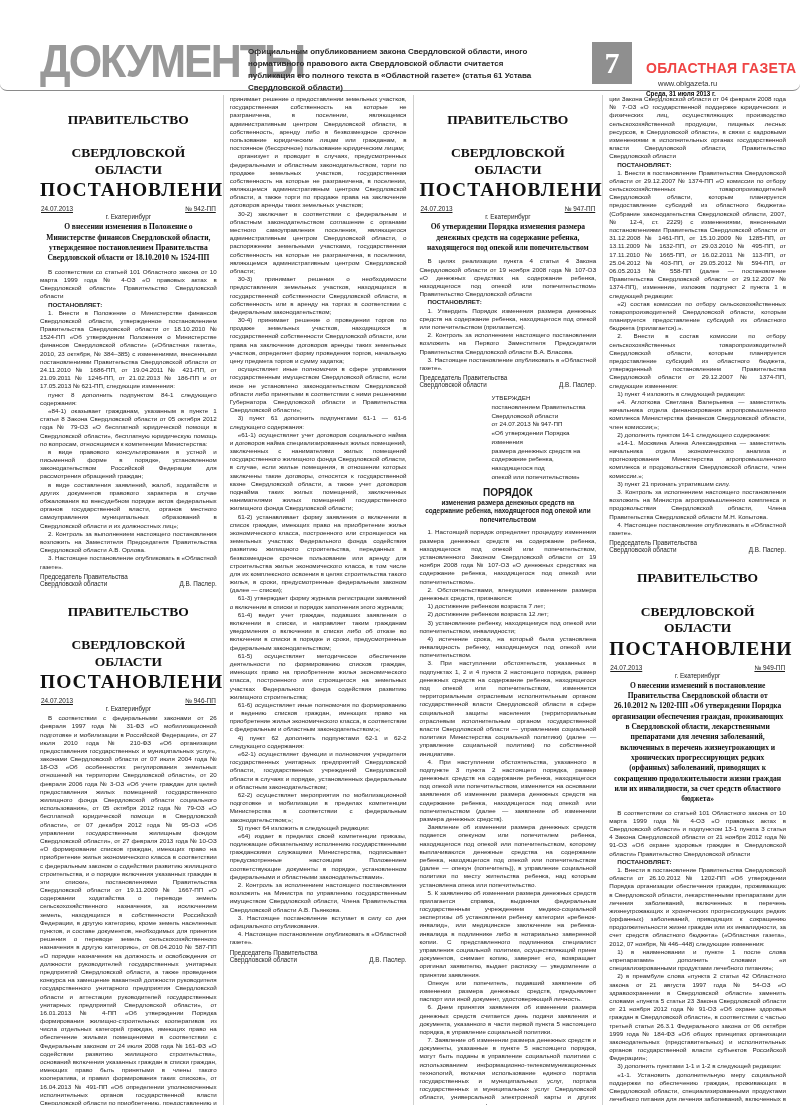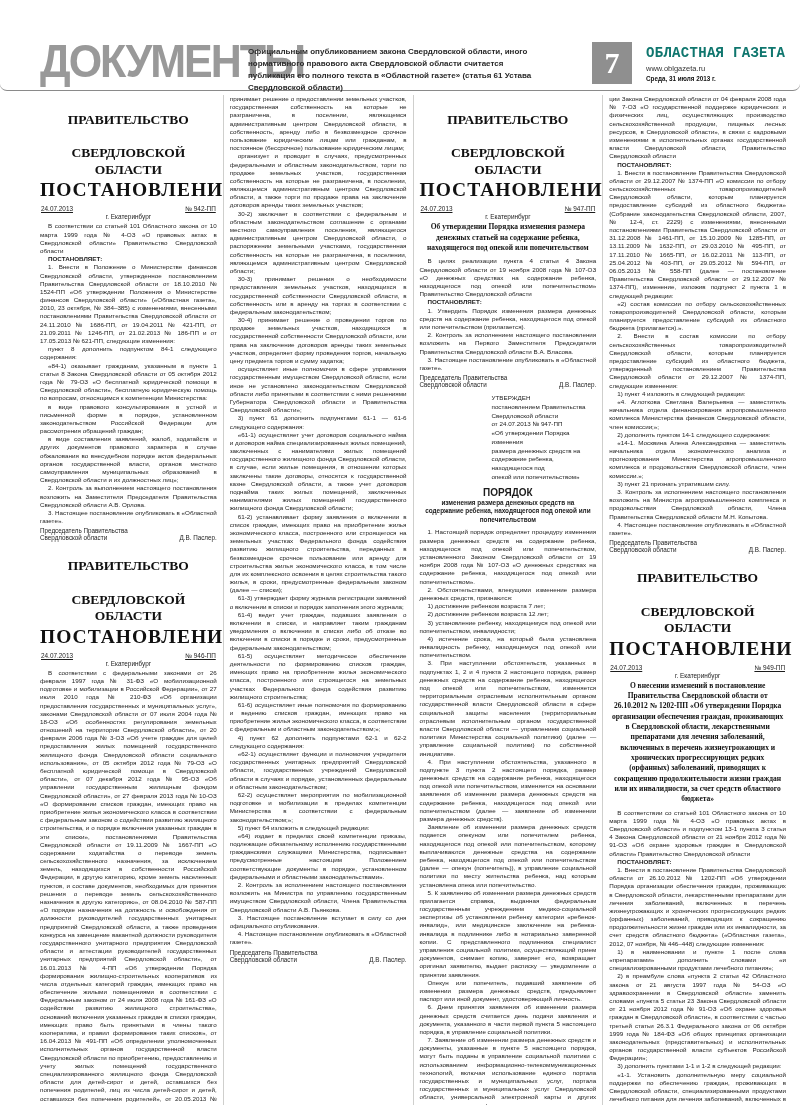--- a/index.html
+++ b/index.html
@@ -8,22 +8,22 @@
   
   #masthead{position:relative;height:90px;border-bottom:1px solid #8a8a8a;border-radius:7px;}
   .docs-title{position:absolute;left:40px;top:38px;font-size:43px;font-weight:bold;
               color:#999999;letter-spacing:-2px;line-height:1;transform:scaleY(1.08);transform-origin:top left;}
   .legal-note{position:absolute;left:248px;top:46px;width:300px;font-size:8px;line-height:1.5;
               font-weight:bold;color:#2a2a2a;}
   .pagenum-box{position:absolute;left:592px;top:42px;width:40px;height:42px;background:#8f8f8f;
                color:#ffffff;display:flex;align-items:center;justify-content:center;
                font-size:30px;font-weight:bold;font-family:"Liberation Serif",serif;}
   .gazeta{position:absolute;left:646px;top:45px;}
-  .gazeta-name{font-family:Liberation Mono, monospace;font-weight:bold;font-size:14px;letter-spacing:.3px;color:#0f766e;}
-  .gazeta-site{font-size:7.5px;color:#333;margin-top:3px;}
+  .gazeta-name{font-family:Liberation Sans, sans-serif;font-weight:bold;font-size:14px;letter-spacing:.3px;color:#ef4444;margin-top:15px;}
+  .gazeta-site{font-size:7.5px;color:#333;margin-top:3px;margin-left:12px;}
   .gazeta-date{font-size:6.3px;font-weight:bold;color:#111;margin-top:2px;}
   
   #content{display:flex;padding:4px 8px 0 40px;height:1010px;overflow:hidden;}
   .col{width:182px;height:1010px;overflow:hidden;padding:0 6px 0 6px;}
   .col:first-child{padding-left:0;}
   .col + .col{border-left:1px solid #cfcfcd;}
   
   .org{font-family:"Liberation Serif",serif;font-weight:bold;text-align:center;
        font-size:13.5px;line-height:1.22;margin-top:17px;color:#111;}
   .kind{font-family:"Liberation Serif",serif;font-weight:bold;text-align:center;
@@ -59,20 +59,21 @@
     <div class="col">
         <div class="gov">
           <div class="org">ПРАВИТЕЛЬСТВО</div>
           <div class="org">СВЕРДЛОВСКОЙ ОБЛАСТИ</div>
           <div class="kind">ПОСТАНОВЛЕНИЕ</div>
           <div class="meta">
             <span>24.07.2013</span>
             <span>№ 942-ПП</span>
           </div>
           <div class="place">г. Екатеринбург</div>
+          <div class="dtitle">О внесении изменения в Положение о Министерстве финансов Свердловской области, утвержденное постановлением Правительства Свердловской области от 18.10.2010 № 1524-ПП</div>
         </div>
         <div class="p">В соответствии со статьей 101 Областного закона от 10 марта 1999 года № 4-ОЗ «О правовых актах в Свердловской области» Правительство Свердловской области</div>
         <div class="p b">ПОСТАНОВЛЯЕТ:</div>
         <div class="p">1. Внести в Положение о Министерстве финансов Свердловской области, утвержденное постановлением Правительства Свердловской области от 18.10.2010 № 1524-ПП «Об утверждении Положения о Министерстве финансов Свердловской области» («Областная газета», 2010, 23 октября, № 384–385) с изменениями, внесенными постановлениями Правительства Свердловской области от 24.11.2010 № 1686-ПП, от 19.04.2011 № 421-ПП, от 21.09.2011 № 1246-ПП, от 21.02.2013 № 186-ПП и от 17.05.2013 № 621-ПП, следующие изменения:</div>
         <div class="p">пункт 8 дополнить подпунктом 84-1 следующего содержания:</div>
         <div class="p">«84-1) оказывает гражданам, указанным в пункте 1 статьи 8 Закона Свердловской области от 05 октября 2012 года № 79-ОЗ «О бесплатной юридической помощи в Свердловской области», бесплатную юридическую помощь по вопросам, относящимся к компетенции Министерства:</div>
         <div class="p">в виде правового консультирования в устной и письменной форме в порядке, установленном законодательством Российской Федерации для рассмотрения обращений граждан;</div>
         <div class="p">в виде составления заявлений, жалоб, ходатайств и других документов правового характера в случае обжалования во внесудебном порядке актов федеральных органов государственной власти, органов местного самоуправления муниципальных образований в Свердловской области и их должностных лиц»;</div>
         <div class="p">2. Контроль за выполнением настоящего постановления возложить на Заместителя Председателя Правительства Свердловской области А.В. Орлова.</div>
         <div class="p">3. Настоящее постановление опубликовать в «Областной газете».</div>
@@ -128,21 +129,21 @@
     <div class="col">
         <div class="gov">
           <div class="org">ПРАВИТЕЛЬСТВО</div>
           <div class="org">СВЕРДЛОВСКОЙ ОБЛАСТИ</div>
           <div class="kind">ПОСТАНОВЛЕНИЕ</div>
           <div class="meta">
             <span>24.07.2013</span>
             <span>№ 947-ПП</span>
           </div>
           <div class="place">г. Екатеринбург</div>
-          <div class="dtitle">Об утверждении Порядка изменения размера денежных статьей на содержание ребенка, находящегося под опекой или попечительством</div>
+          <div class="dtitle">Об утверждении Порядка изменения размера денежных средств на содержание ребенка, находящегося под опекой или попечительством</div>
         </div>
         <div class="p">В целях реализации пункта 4 статьи 4 Закона Свердловской области от 19 ноября 2008 года № 107-ОЗ «О денежных средствах на содержание ребенка, находящегося под опекой или попечительством» Правительство Свердловской области</div>
         <div class="p b">ПОСТАНОВЛЯЕТ:</div>
         <div class="p">1. Утвердить Порядок изменения размера денежных средств на содержание ребенка, находящегося под опекой или попечительством (прилагается).</div>
         <div class="p">2. Контроль за исполнением настоящего постановления возложить на Первого Заместителя Председателя Правительства Свердловской области В.А. Власова.</div>
         <div class="p">3. Настоящее постановление опубликовать в «Областной газете».</div>
         <div class="sig">
           <div>Председатель Правительства</div>
           <div class="sig-row">
             <div>Свердловской области</div>

